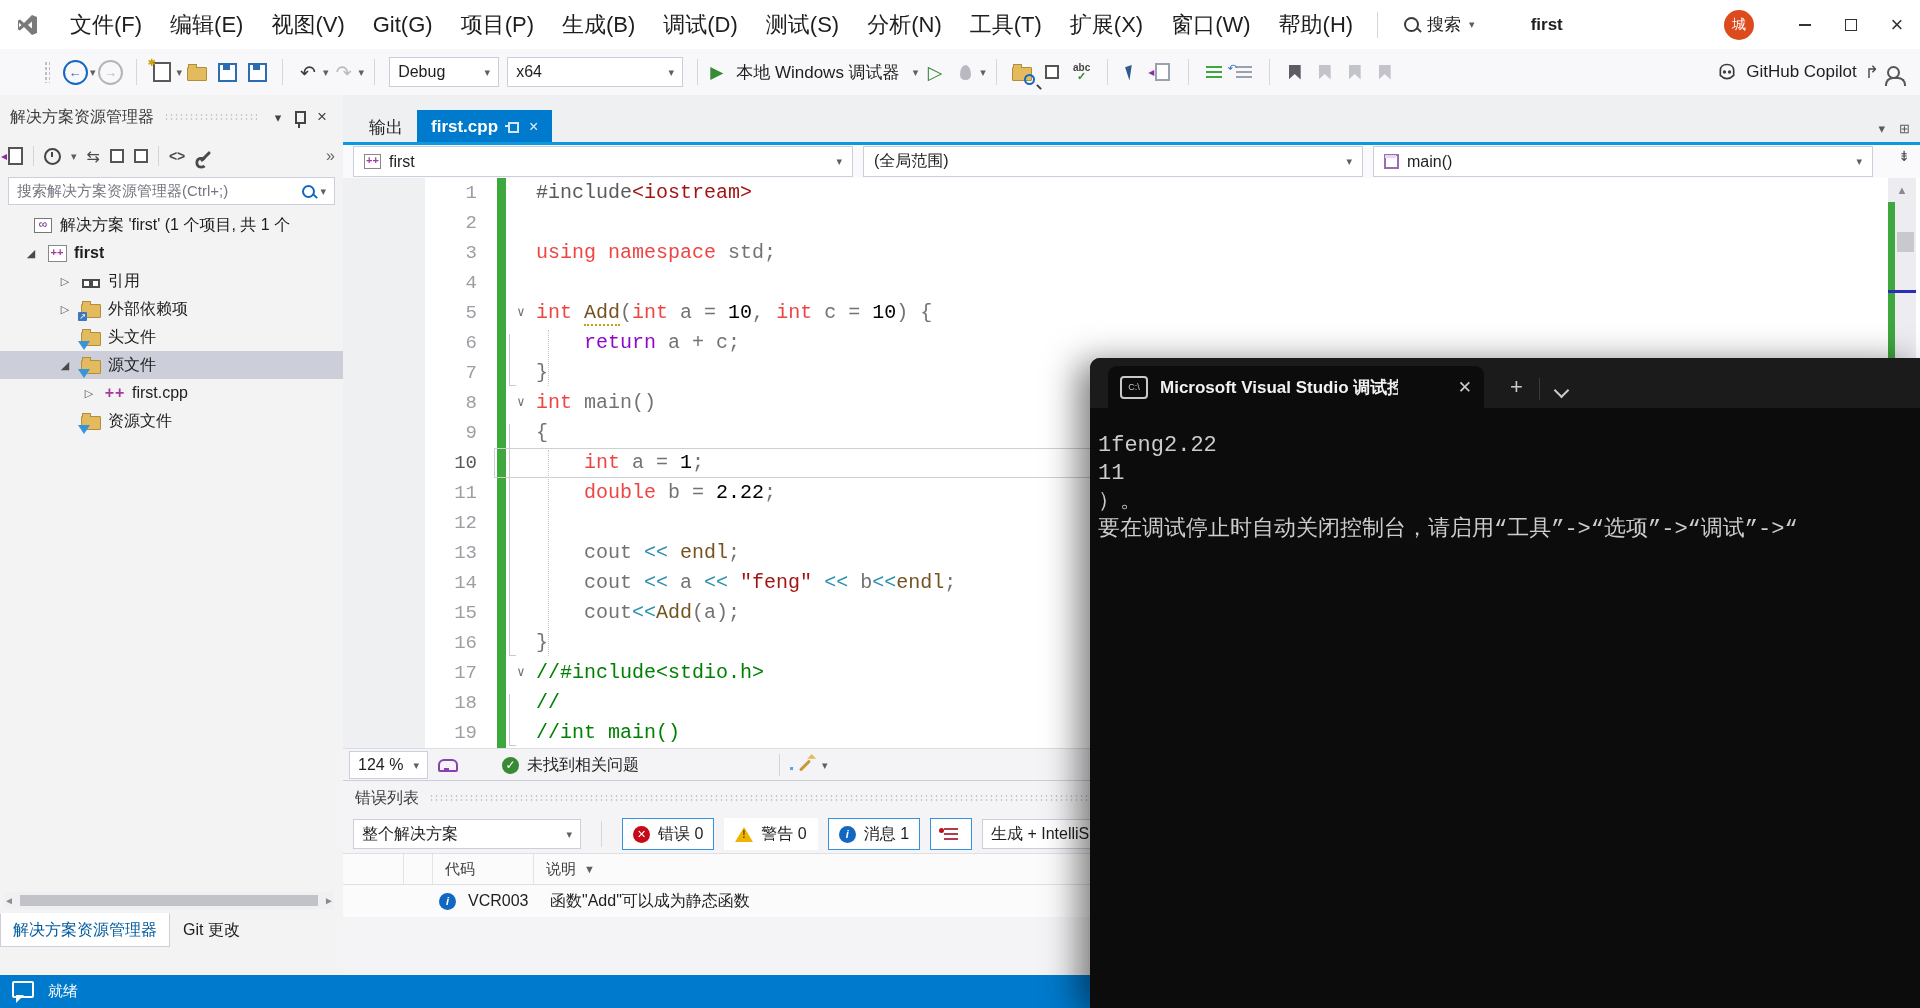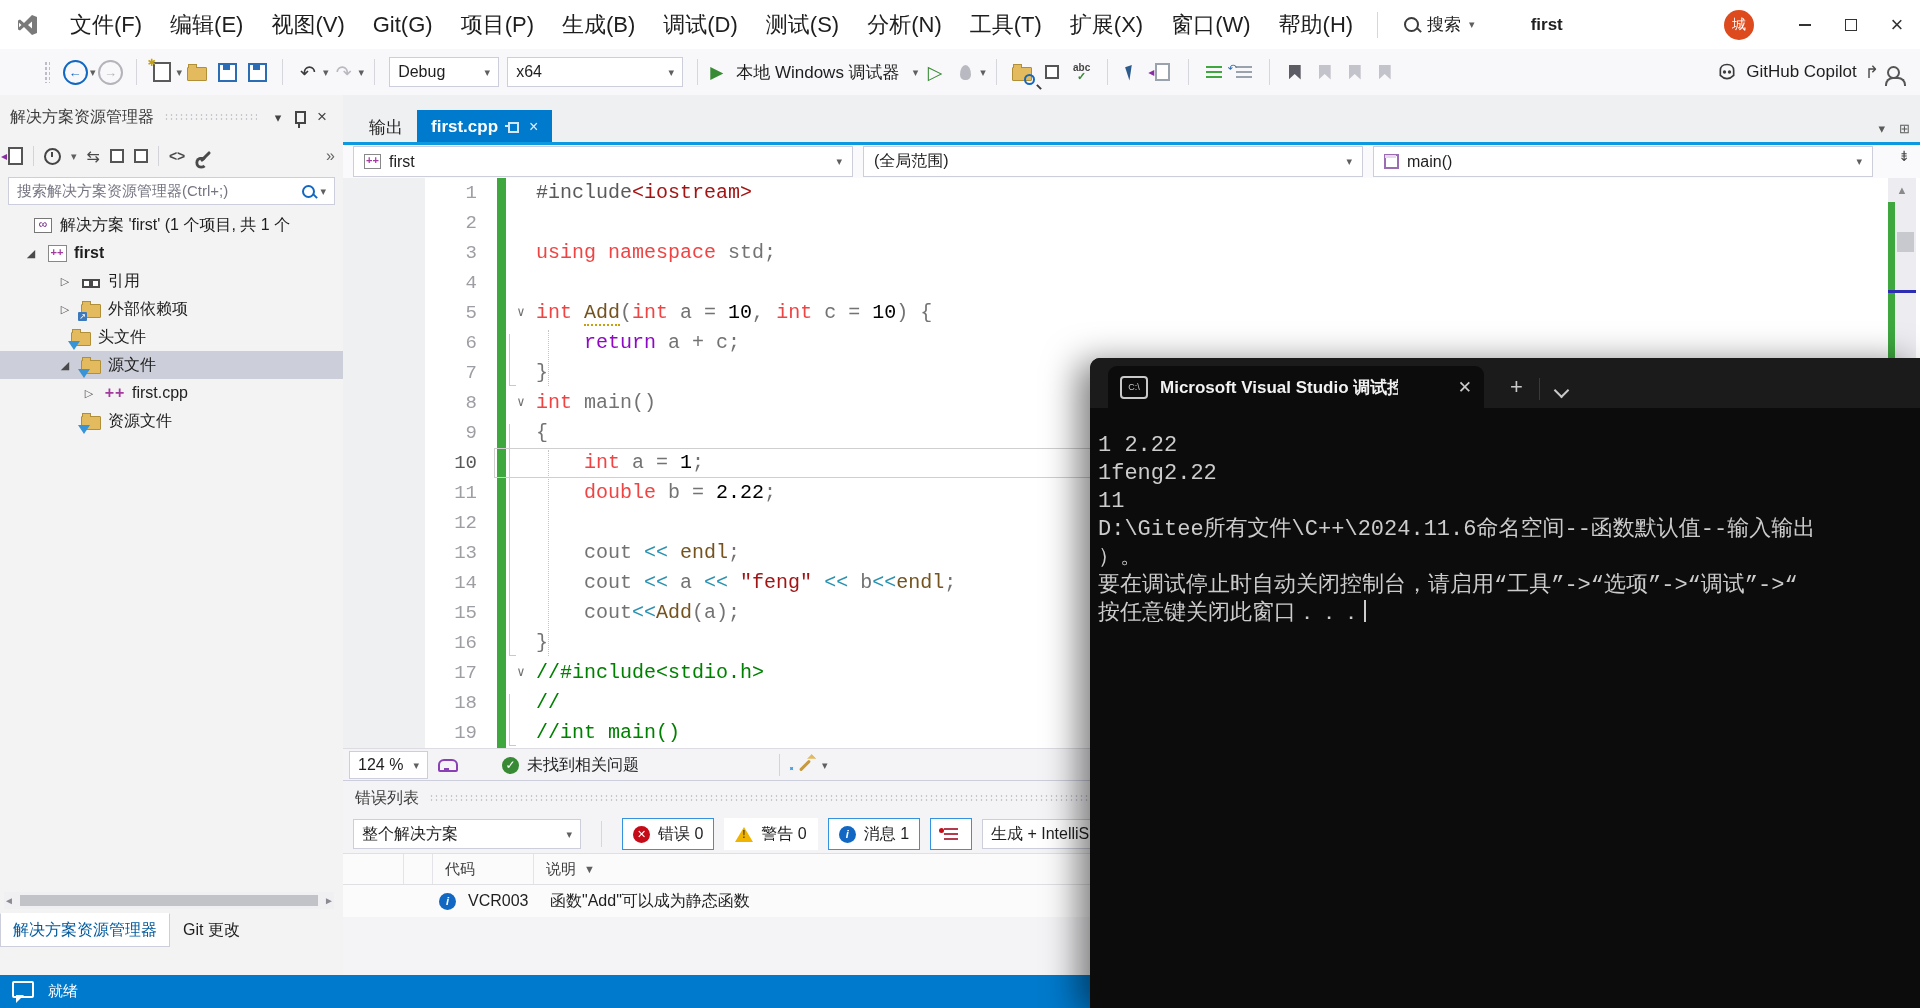--- a/index.html
+++ b/index.html
@@ -386,21 +386,21 @@
       </div>
       <div class="trow" style="padding-left: 50px;">
         <span class="tarrow">▷</span>
         <span class="ticon">
           <span class="folder-g" style="position:relative">
             <i class="ext-badge" style="font-style:normal">↗</i>
           </span>
         </span>
         <span class="tlabel">外部依赖项</span>
       </div>
-      <div class="trow" style="padding-left: 40px;">
+      <div class="trow" style="padding-left: 50px;">
         <span class="tarrow"></span>
         <span class="ticon">
           <span class="folder-g" style="position:relative">
             <i class="funnel" style="font-style:normal"></i>
           </span>
         </span>
         <span class="tlabel">头文件</span>
       </div>
       <div class="trow sel" style="padding-left: 50px;">
         <span class="tarrow">◢</span>
@@ -717,21 +717,18 @@
     <div class="con-tab">
       <span class="cmd-ic">C:\</span>
       <span class="con-title">Microsoft Visual Studio 调试控制台</span>
       <span class="con-x">✕</span>
     </div>
     <span class="con-plus">+</span>
     <span class="con-div"></span>
     <span class="con-chev"></span>
   </div>
   <div class="con-body" id="console-body">
-      <div class="con-line">1 2.22</div>
       <div class="con-line">1feng2.22</div>
       <div class="con-line">11</div>
-      <div class="con-line">D:\Gitee所有文件\C++\2024.11.6命名空间--函数默认值--输入输出</div>
       <div class="con-line">）。</div>
       <div class="con-line">要在调试停止时自动关闭控制台，请启用“工具”-&gt;“选项”-&gt;“调试”-&gt;“</div>
-      <div class="con-line">按任意键关闭此窗口．．．<span class="con-caret"></span></div>
     </div>
 </div>
 
 </body></html>

